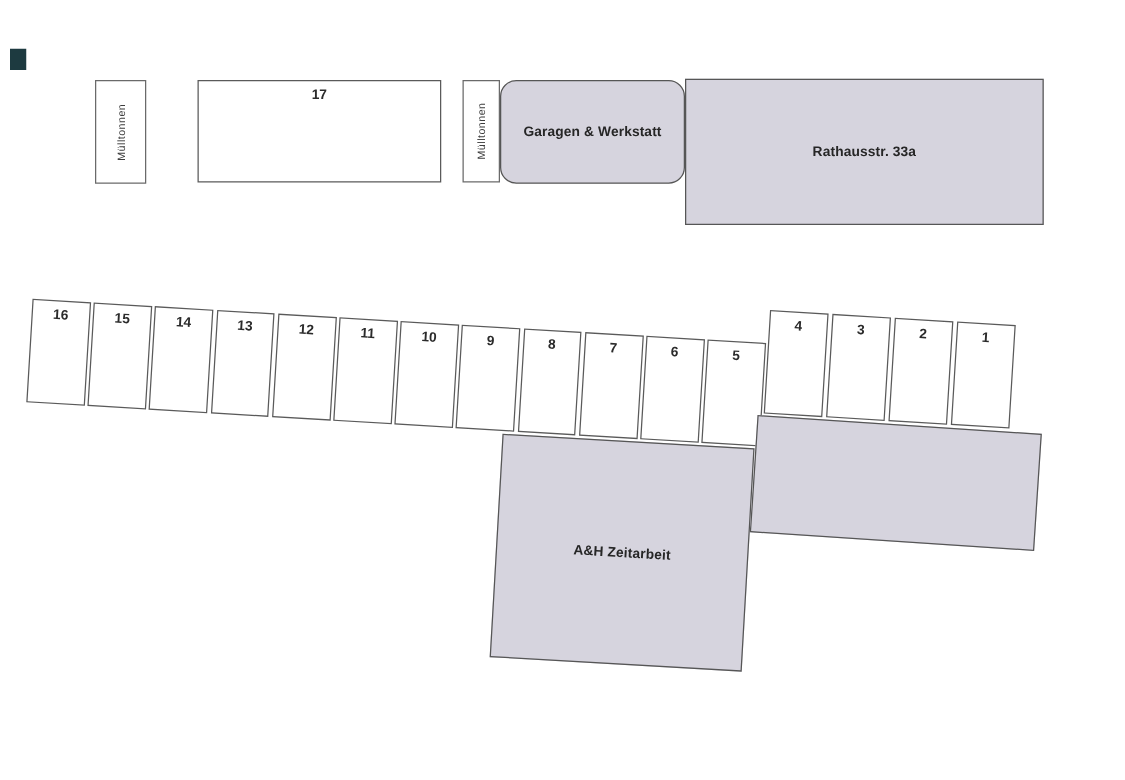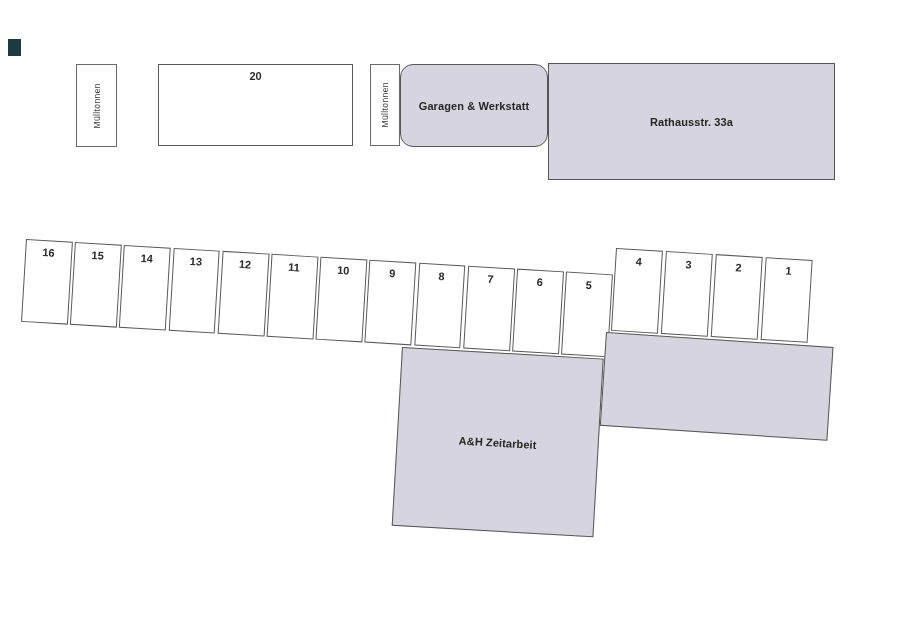--- a/index.html
+++ b/index.html
@@ -50,21 +50,21 @@
 <body>
 
 <div class="abs scan-mark"></div>
 
 <div class="abs bin bin-1">
   <span>Mülltonnen</span>
 </div>
 
 <div class="abs prow prow-top">
     <div class="space">
-      <span class="num">20</span>
+      <span class="num">17</span>
     </div>
   </div>
 
 <div class="abs bin bin-2">
   <span>Mülltonnen</span>
 </div>
 
 <div class="abs bld bld-garagen">
   <span class="lbl">Garagen &amp; Werkstatt</span>
 </div>

